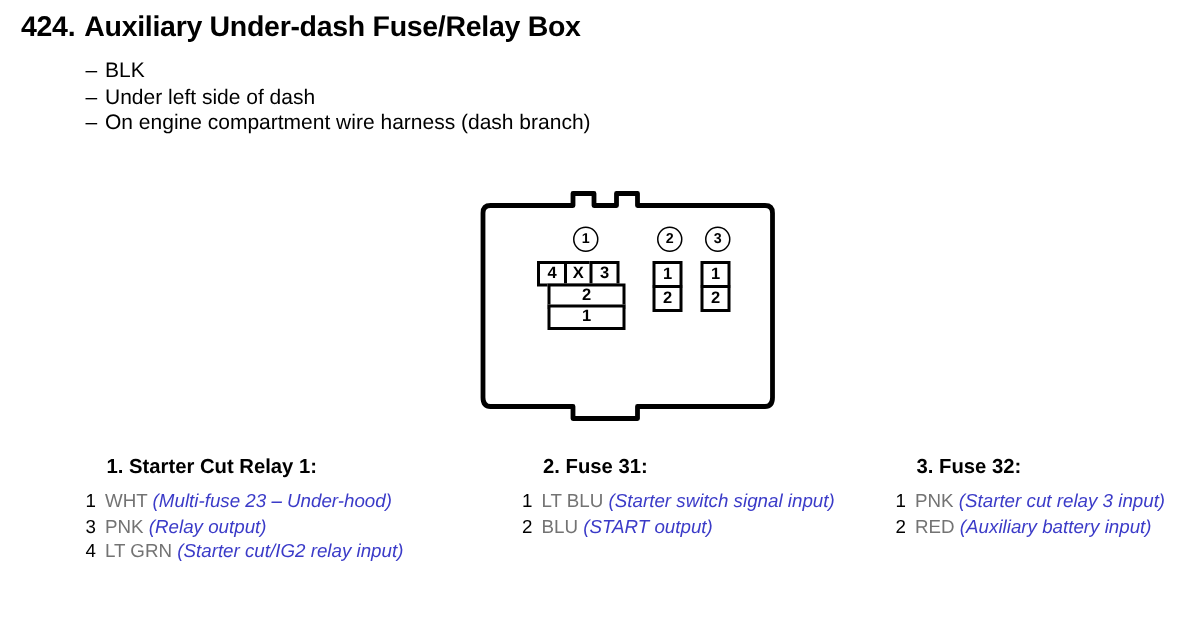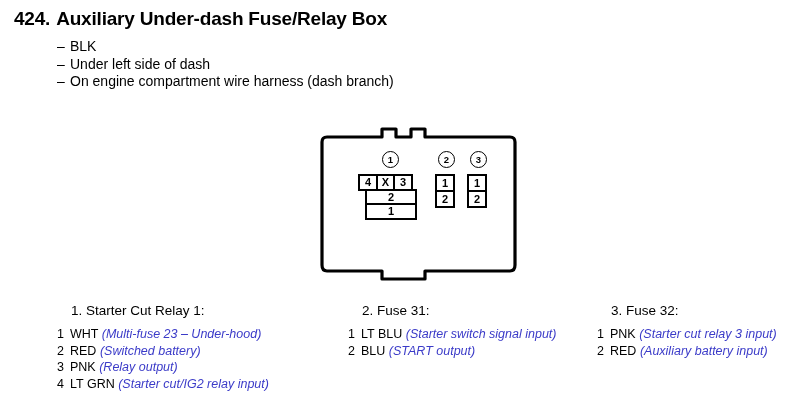--- a/index.html
+++ b/index.html
@@ -118,34 +118,34 @@
   .legend-col {
     position: absolute;
     top: 303px;
     font-size: 12.5px;
   }
   #legend-col-1 { left: 57px; }
   #legend-col-2 { left: 348px; }
   #legend-col-3 { left: 597px; }
 
   .legend-title {
-    font-weight: normal;
+    font-weight: bold;
     font-size: 13.5px;
     margin: 0 0 8px 14px;
     white-space: nowrap;
   }
   .legend-row {
     white-space: nowrap;
     line-height: 16.5px;
   }
   .legend-row .pin {
     display: inline-block;
     width: 13px;
   }
-  .legend-row .wire { color: #000000; }
+  .legend-row .wire { color: #737373; }
   .legend-row .desc { color: #3b3bc8; font-style: italic; }
 </style>
 </head>
 <body>
 
 <div id="page-heading">
   <span class="num">424.</span><span>Auxiliary Under-dash Fuse/Relay Box</span>
 </div>
 
 <div id="subtitle-list">
@@ -216,24 +216,20 @@
   </div>
 </div>
 
 <div class="legend-col" id="legend-col-1">
   <div class="legend-title">1. Starter Cut Relay 1:</div>
   <div class="legend-row">
     <span class="pin">1</span><span class="wire">WHT</span>
     <span class="desc">(Multi-fuse 23 – Under-hood)</span>
   </div>
   <div class="legend-row">
-    <span class="pin">2</span><span class="wire">RED</span>
-    <span class="desc">(Switched battery)</span>
-  </div>
-  <div class="legend-row">
     <span class="pin">3</span><span class="wire">PNK</span>
     <span class="desc">(Relay output)</span>
   </div>
   <div class="legend-row">
     <span class="pin">4</span><span class="wire">LT GRN</span>
     <span class="desc">(Starter cut/IG2 relay input)</span>
   </div>
 </div>
 
 <div class="legend-col" id="legend-col-2">

